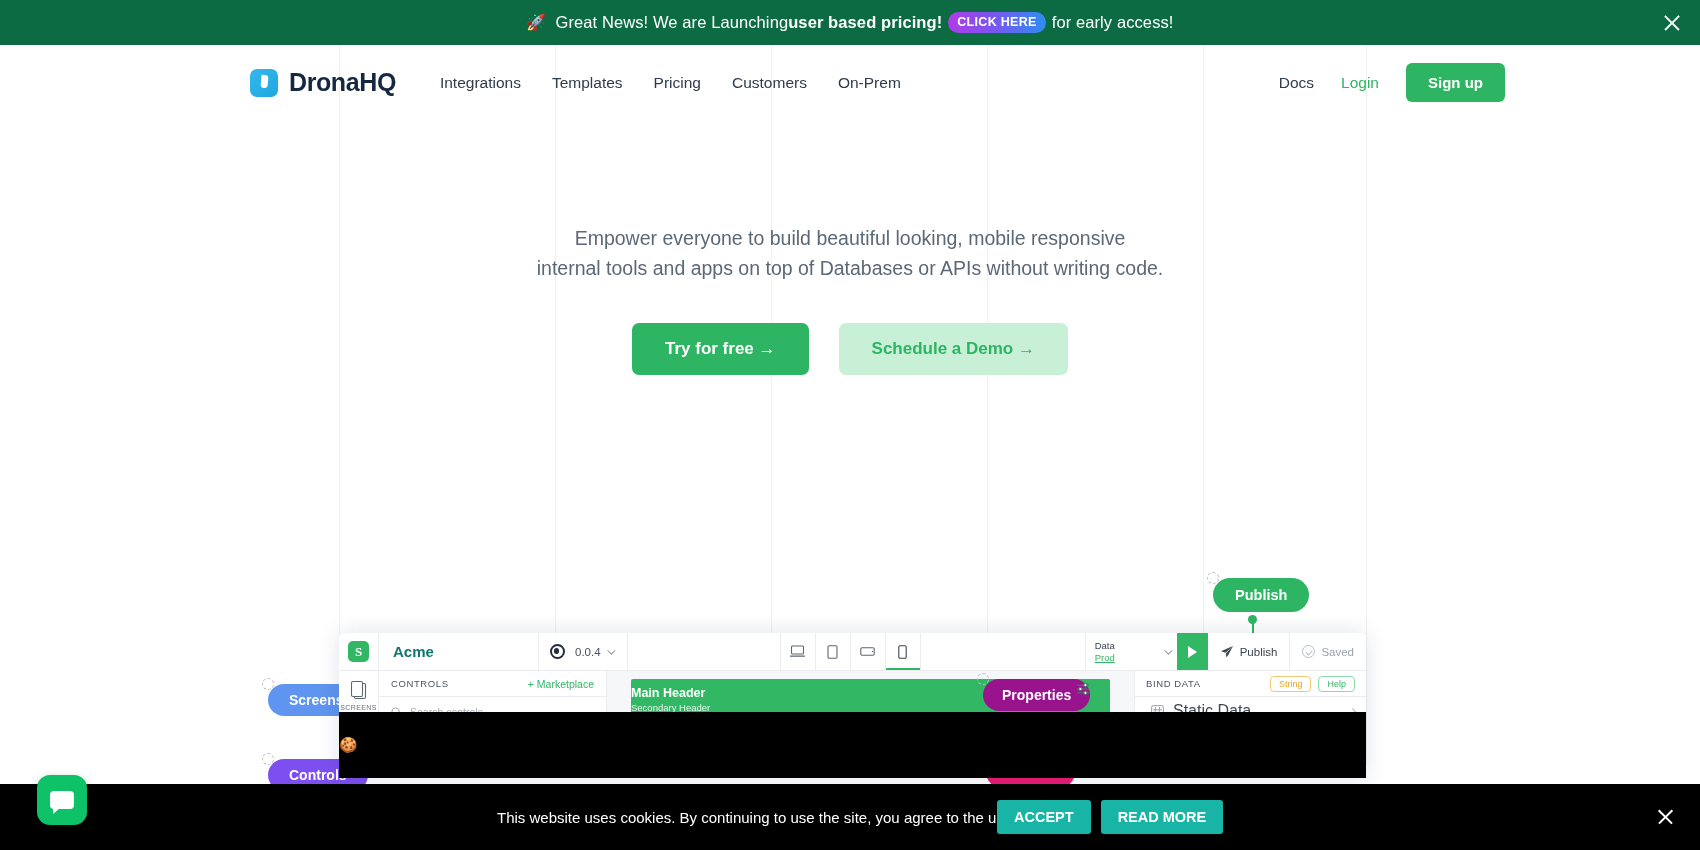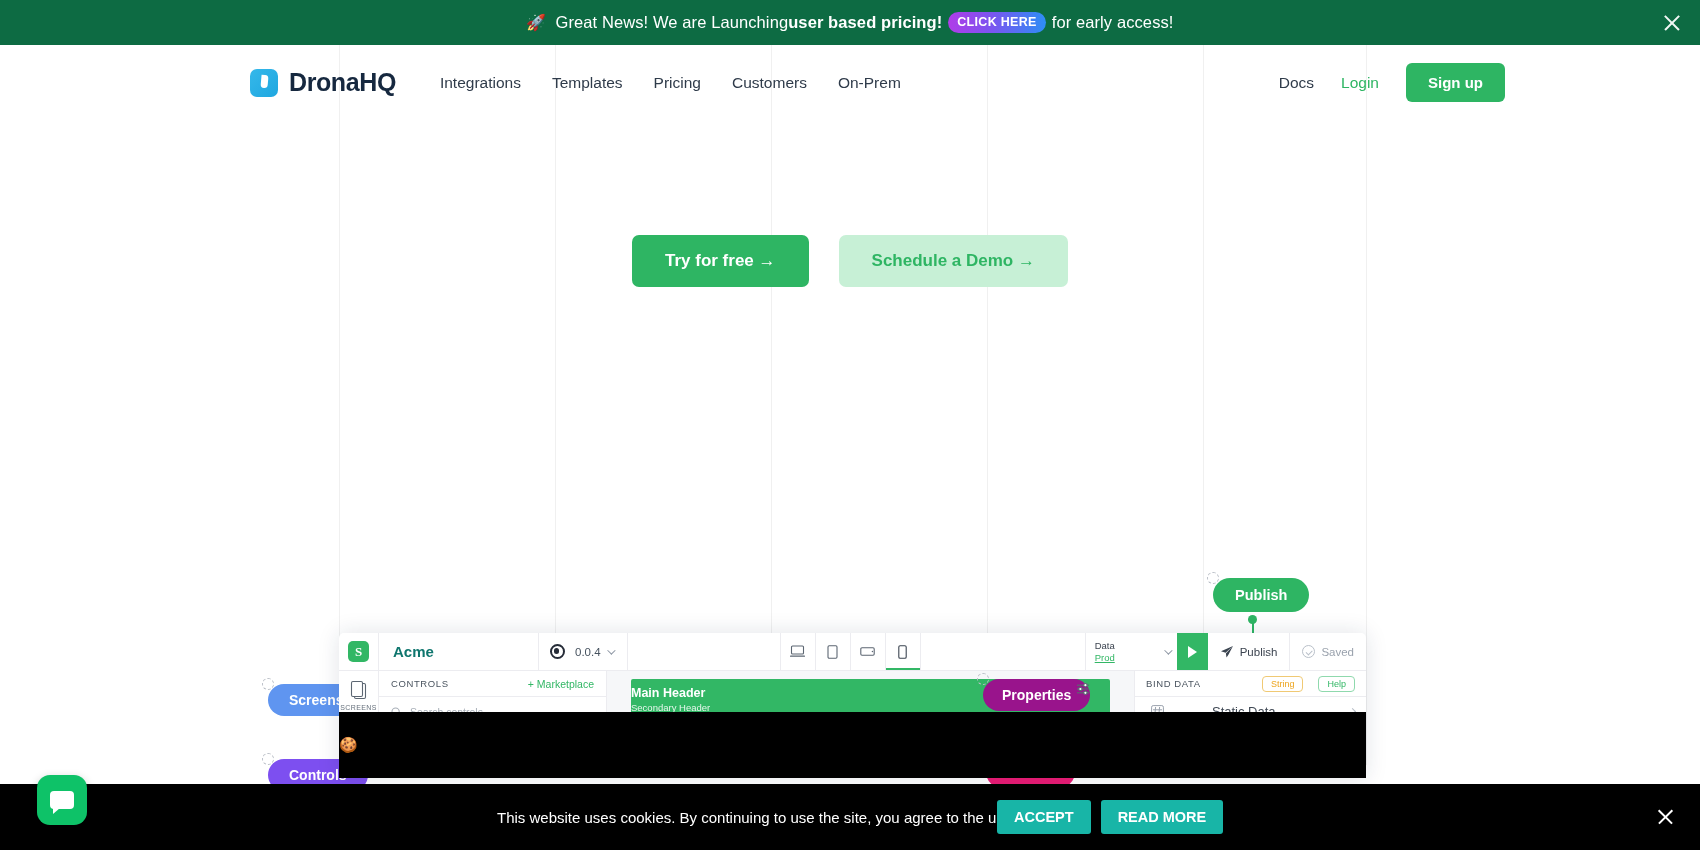--- a/index.html
+++ b/index.html
@@ -157,26 +157,26 @@
     margin-top:9px; background:#f2f3fb; border-radius:2px; padding:6px 9px;
     display:flex; gap:7px; align-items:flex-start;
   }
   .cv-info .ic{ width:11px;height:11px;border-radius:50%;background:#4a55c9;color:#fff;
     font-size:8px;font-style:italic;font-weight:700;display:flex;align-items:center;justify-content:center;flex:none;
     font-family:"Liberation Serif",serif;}
   .cv-info .tx{ font-size:8.5px; line-height:1.4; color:#6a7180; }
   .mk-right{ width:232px; border-left:1px solid #ececf0; }
   .mk-right .hd{ height:26px;display:flex;align-items:center;justify-content:space-between;padding:0 11px;border-bottom:1px solid #ececf0;}
   .mk-right .hd .t{ font-size:9.5px;letter-spacing:.6px;color:#4a545f; }
-  .badges{ display:flex; gap:15px;padding-left:20px; }
+  .badges{ display:flex; gap:7px;padding-left:20px; }
   .bdg{ font-size:9px;padding:2px 8px;border-radius:4px; }
   .bdg.string{ color:#eda51e; border:1px solid #f0c974; }
   .bdg.help{ color:#32b765; border:1px solid #8fd9ad; }
   .dr{ height:29px;display:flex;align-items:center;gap:9px;padding:0 11px 0 16px;border-bottom:1px solid #f0f1f3;}
-  .dr .nm{ font-size:13px;color:#3f4854; flex:1;margin-left:39px; }
+  .dr .nm{ font-size:16px;color:#3f4854; flex:1; }
   .dr .ar{ width:5px;height:5px;border-right:1.2px solid #b6bcc5;border-top:1.2px solid #b6bcc5;transform:rotate(45deg);}
 
   
   .pill{
     position:absolute; border-radius:18px; color:#fff; font-size:14px; font-weight:600;
     display:flex;align-items:center;justify-content:center; cursor:pointer; white-space:nowrap;
   }
   .pill-wrap{ position:absolute; padding:5px; border:1.4px dashed #b9bec6; border-radius:24px; }
   .pill-pub{ background:#2eb563; padding:9px 22px; font-size:14.5px; }
   .pill-screens{ background:#5f95f0; padding:8px 21px; }
@@ -252,20 +252,24 @@
       </div>
       <div class="nav-right" style="right:-55px;">
         <a class="docs">Docs</a>
         <a class="login">Login</a>
         <button class="signup-btn">Sign up</button>
       </div>
     </div>
   </div>
 
   <div class="hero">
+    <p>
+      <span>Empower everyone to build beautiful looking, mobile responsive</span><br>
+      <span>internal tools and apps on top of Databases or APIs without writing code.</span>
+    </p>
     <div class="cta-row">
       <button class="btn-primary">Try for free →</button>
       <button class="btn-ghost">Schedule a Demo  →</button>
     </div>
   </div>
 
   <div class="pill-wrap" style="left:1207px;top:572px;">
     <div class="pill pill-pub">Publish</div>
   </div>
   <div class="connector" style="left:1252px;top:619px;height:26px;"></div>

